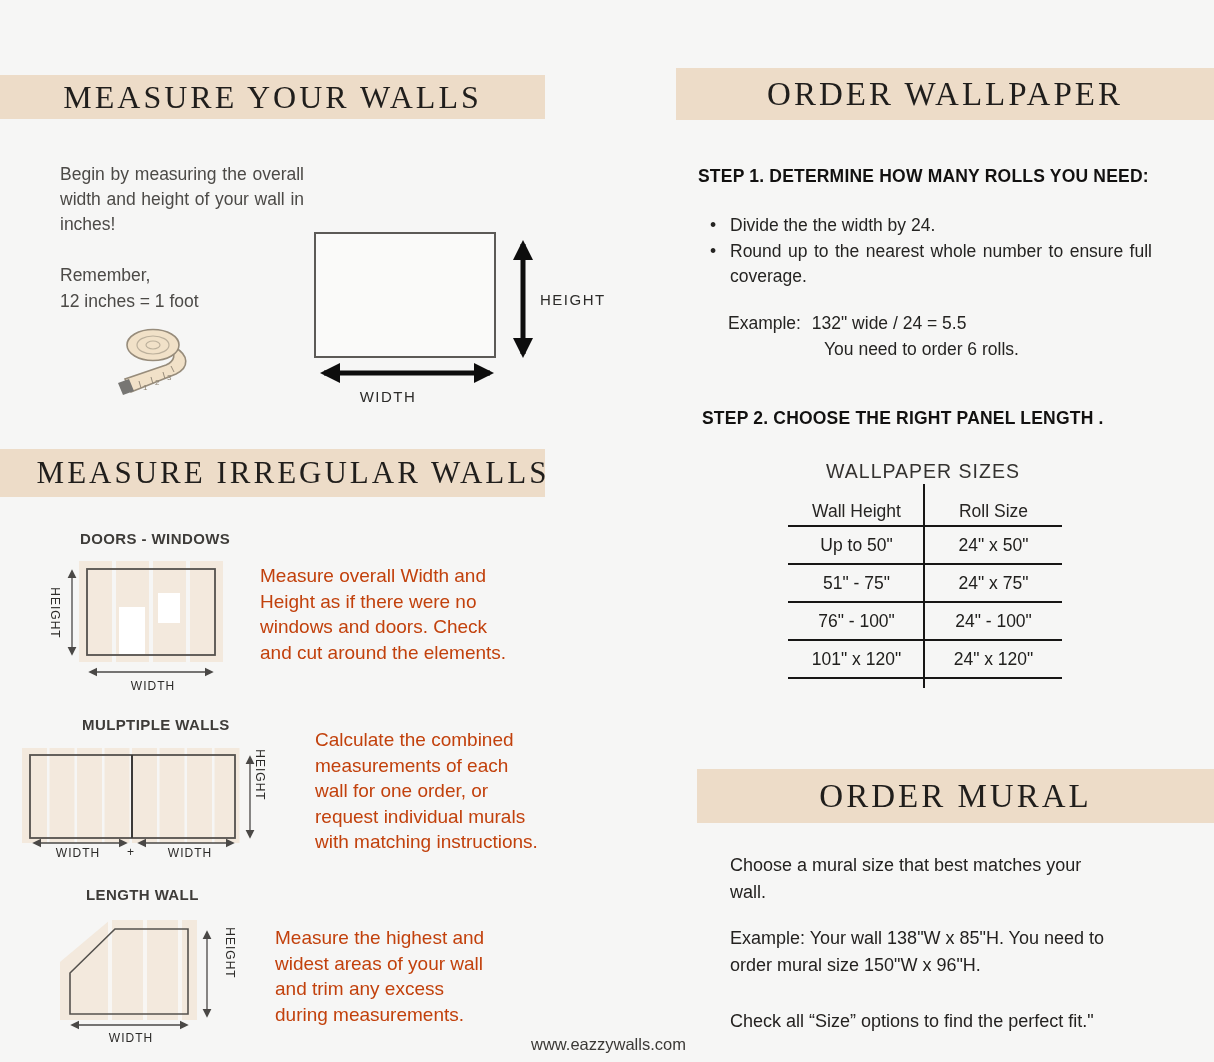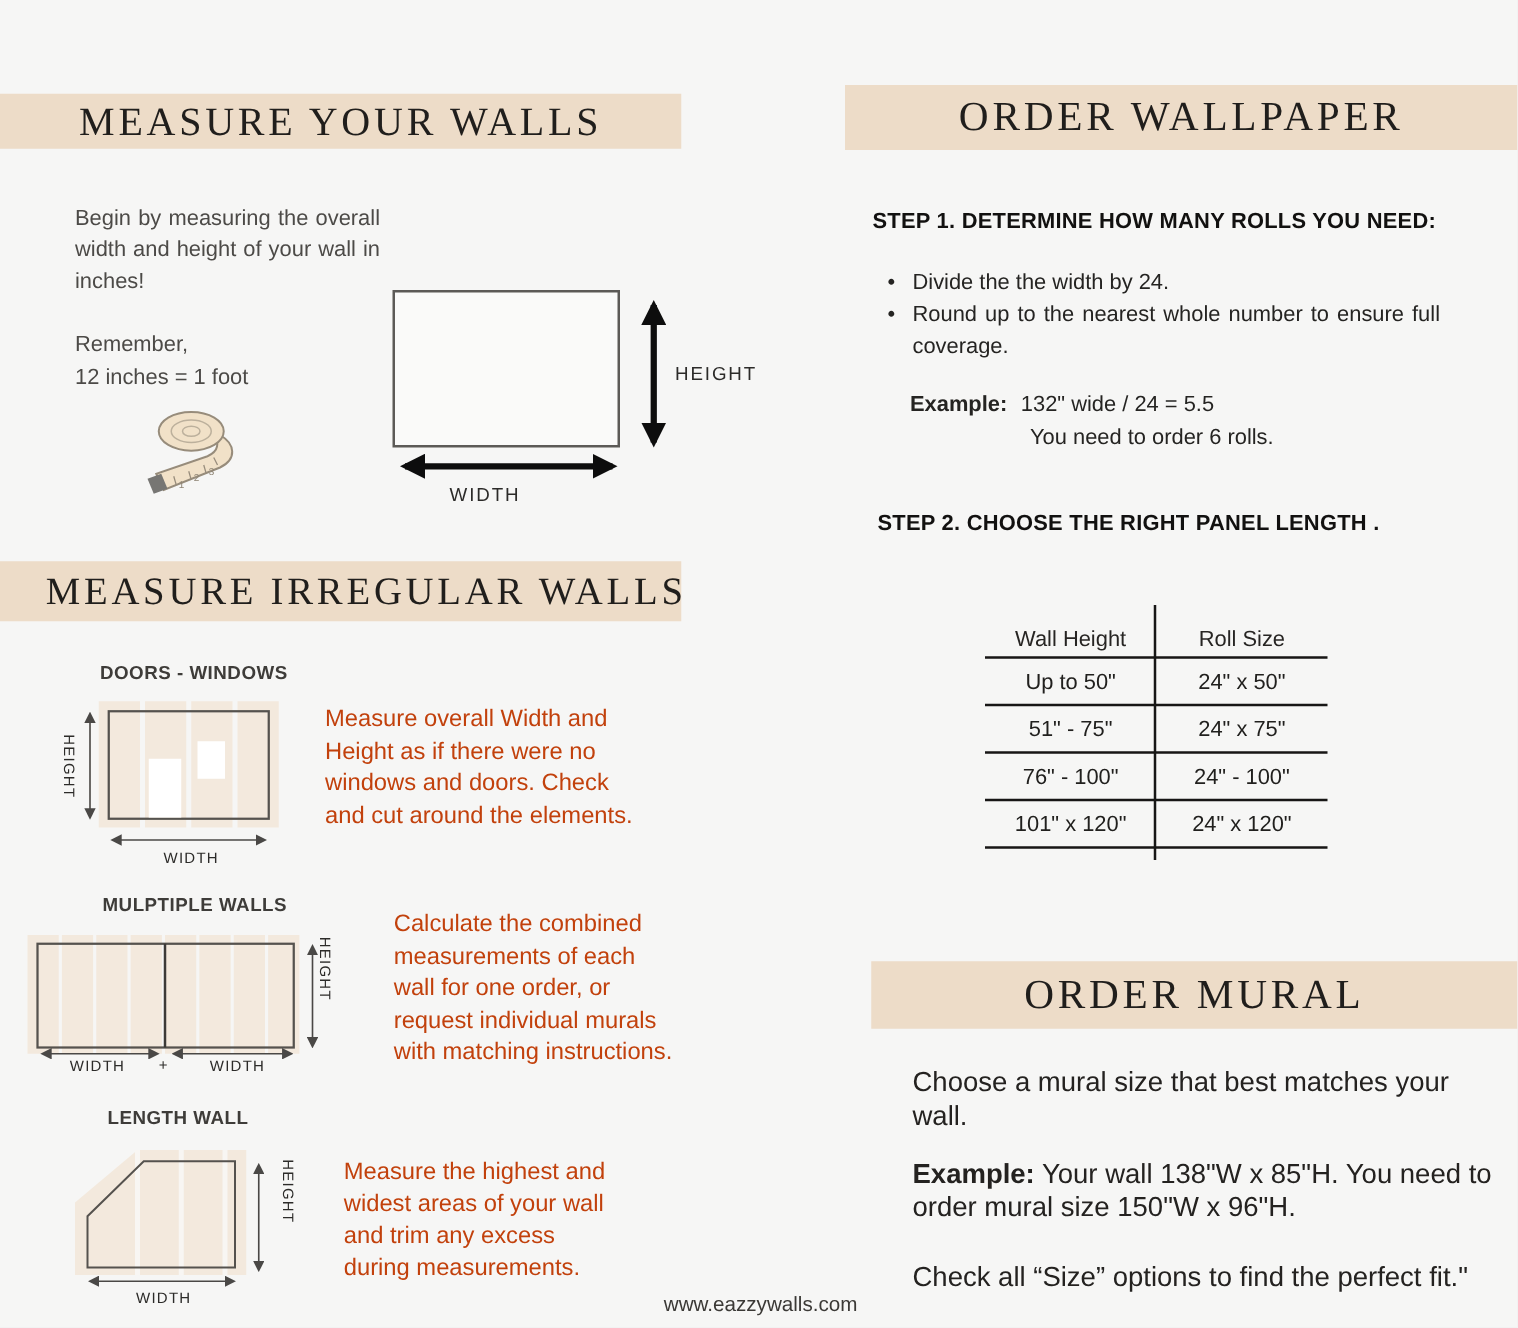--- a/index.html
+++ b/index.html
@@ -46,40 +46,40 @@
   .step-heading {
     position:absolute; font-size:17.5px; font-weight:700; color:#121110;
     letter-spacing:0.2px; white-space:nowrap;
   }
   .bullets { position:absolute; width:442px; color:#252422; font-size:17.5px; line-height:25.5px; }
   .bullet-row { display:flex; }
   .bullet-dot { width:20px; flex:0 0 20px; }
   .bullet-text { flex:1; }
   .justify { text-align:justify; }
   .example-line { position:absolute; font-size:17.5px; color:#252422; white-space:nowrap; }
-  .bold { font-weight:700; }
+  .bold { font-weight:400; }
 
   .table-title {
     position:absolute; font-size:19.5px; color:#343230;
     letter-spacing:1px; white-space:nowrap; text-align:center;
   }
   .sizes-table { position:absolute; left:788px; top:498px; width:274px; }
   .t-row {
     display:flex; align-items:center; border-bottom:2px solid #171615;
     font-size:17.5px; color:#21201e;
   }
   .t-row.header { height:29px; font-size:17.5px; color:#272523; }
   .t-row.body { height:38px; }
   .t-cell { width:50%; text-align:center; }
   .t-divider {
     position:absolute; left:135px; top:-14px; width:2px; height:204px;
     background:#171615;
   }
 
-  .mural-p { position:absolute; font-size:22px; line-height:27px; color:#242220; }
+  .mural-p { position:absolute; font-size:18px; line-height:27px; color:#242220; }
   .mural-p div { white-space:nowrap; }
 
   .site-url { position:absolute; font-size:16.5px; color:#3b3936; white-space:nowrap; }
 </style>
 </head>
 <body>
 
 <div class="canvas">
 
   <div class="banner" style="left:0; top:75px; width:545px; height:44px;">
@@ -232,20 +232,21 @@
   </div>
 
   <div class="example-line" style="left:728px; top:313px;">
     <span class="bold">Example:</span>
     <span style="margin-left:6px;">132" wide / 24 = 5.5</span>
   </div>
   <div class="example-line" style="left:824px; top:339px;">You need to order 6 rolls.</div>
 
   <div class="step-heading" style="left:702px; top:408px;">STEP 2. CHOOSE THE RIGHT PANEL LENGTH .</div>
 
+  <div class="table-title" style="left:786px; top:460px; width:274px;">WALLPAPER SIZES</div>
   <div class="sizes-table">
     <div class="t-divider"></div>
     <div class="t-row header">
       <div class="t-cell">Wall Height</div>
       <div class="t-cell">Roll Size</div>
     </div>
     <div class="t-row body">
       <div class="t-cell">Up to 50"</div>
       <div class="t-cell">24" x 50"</div>
     </div>

